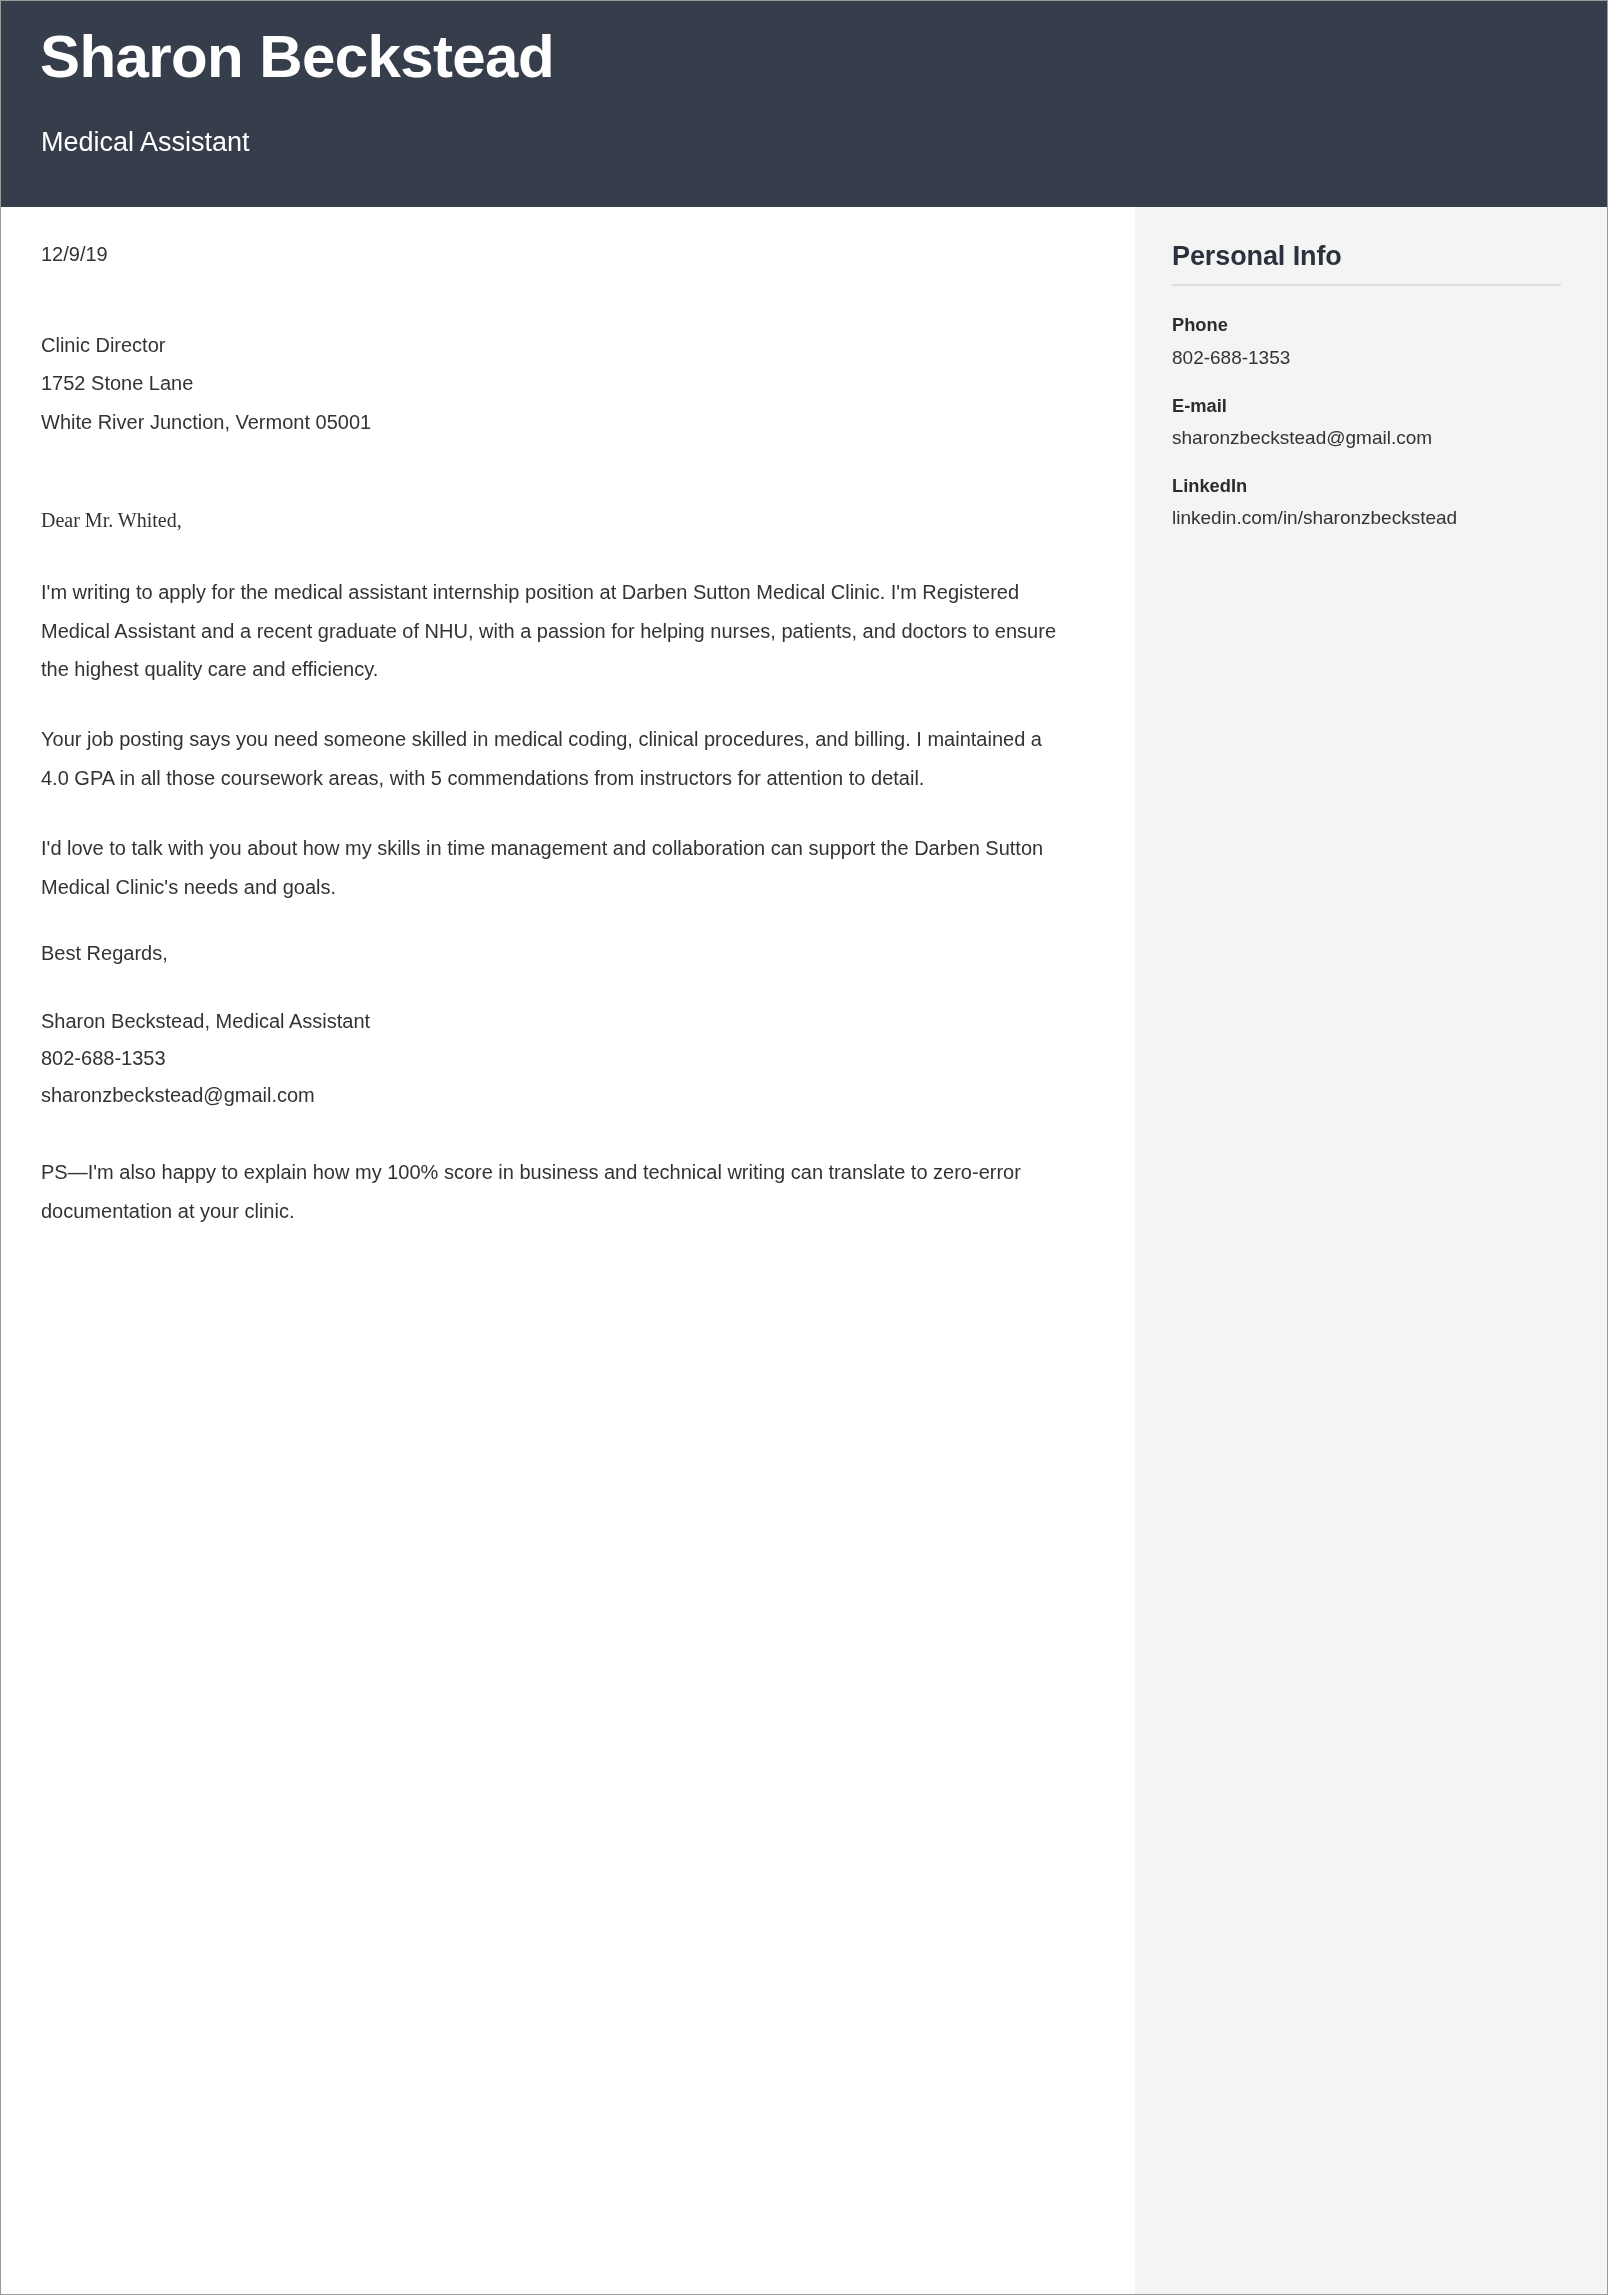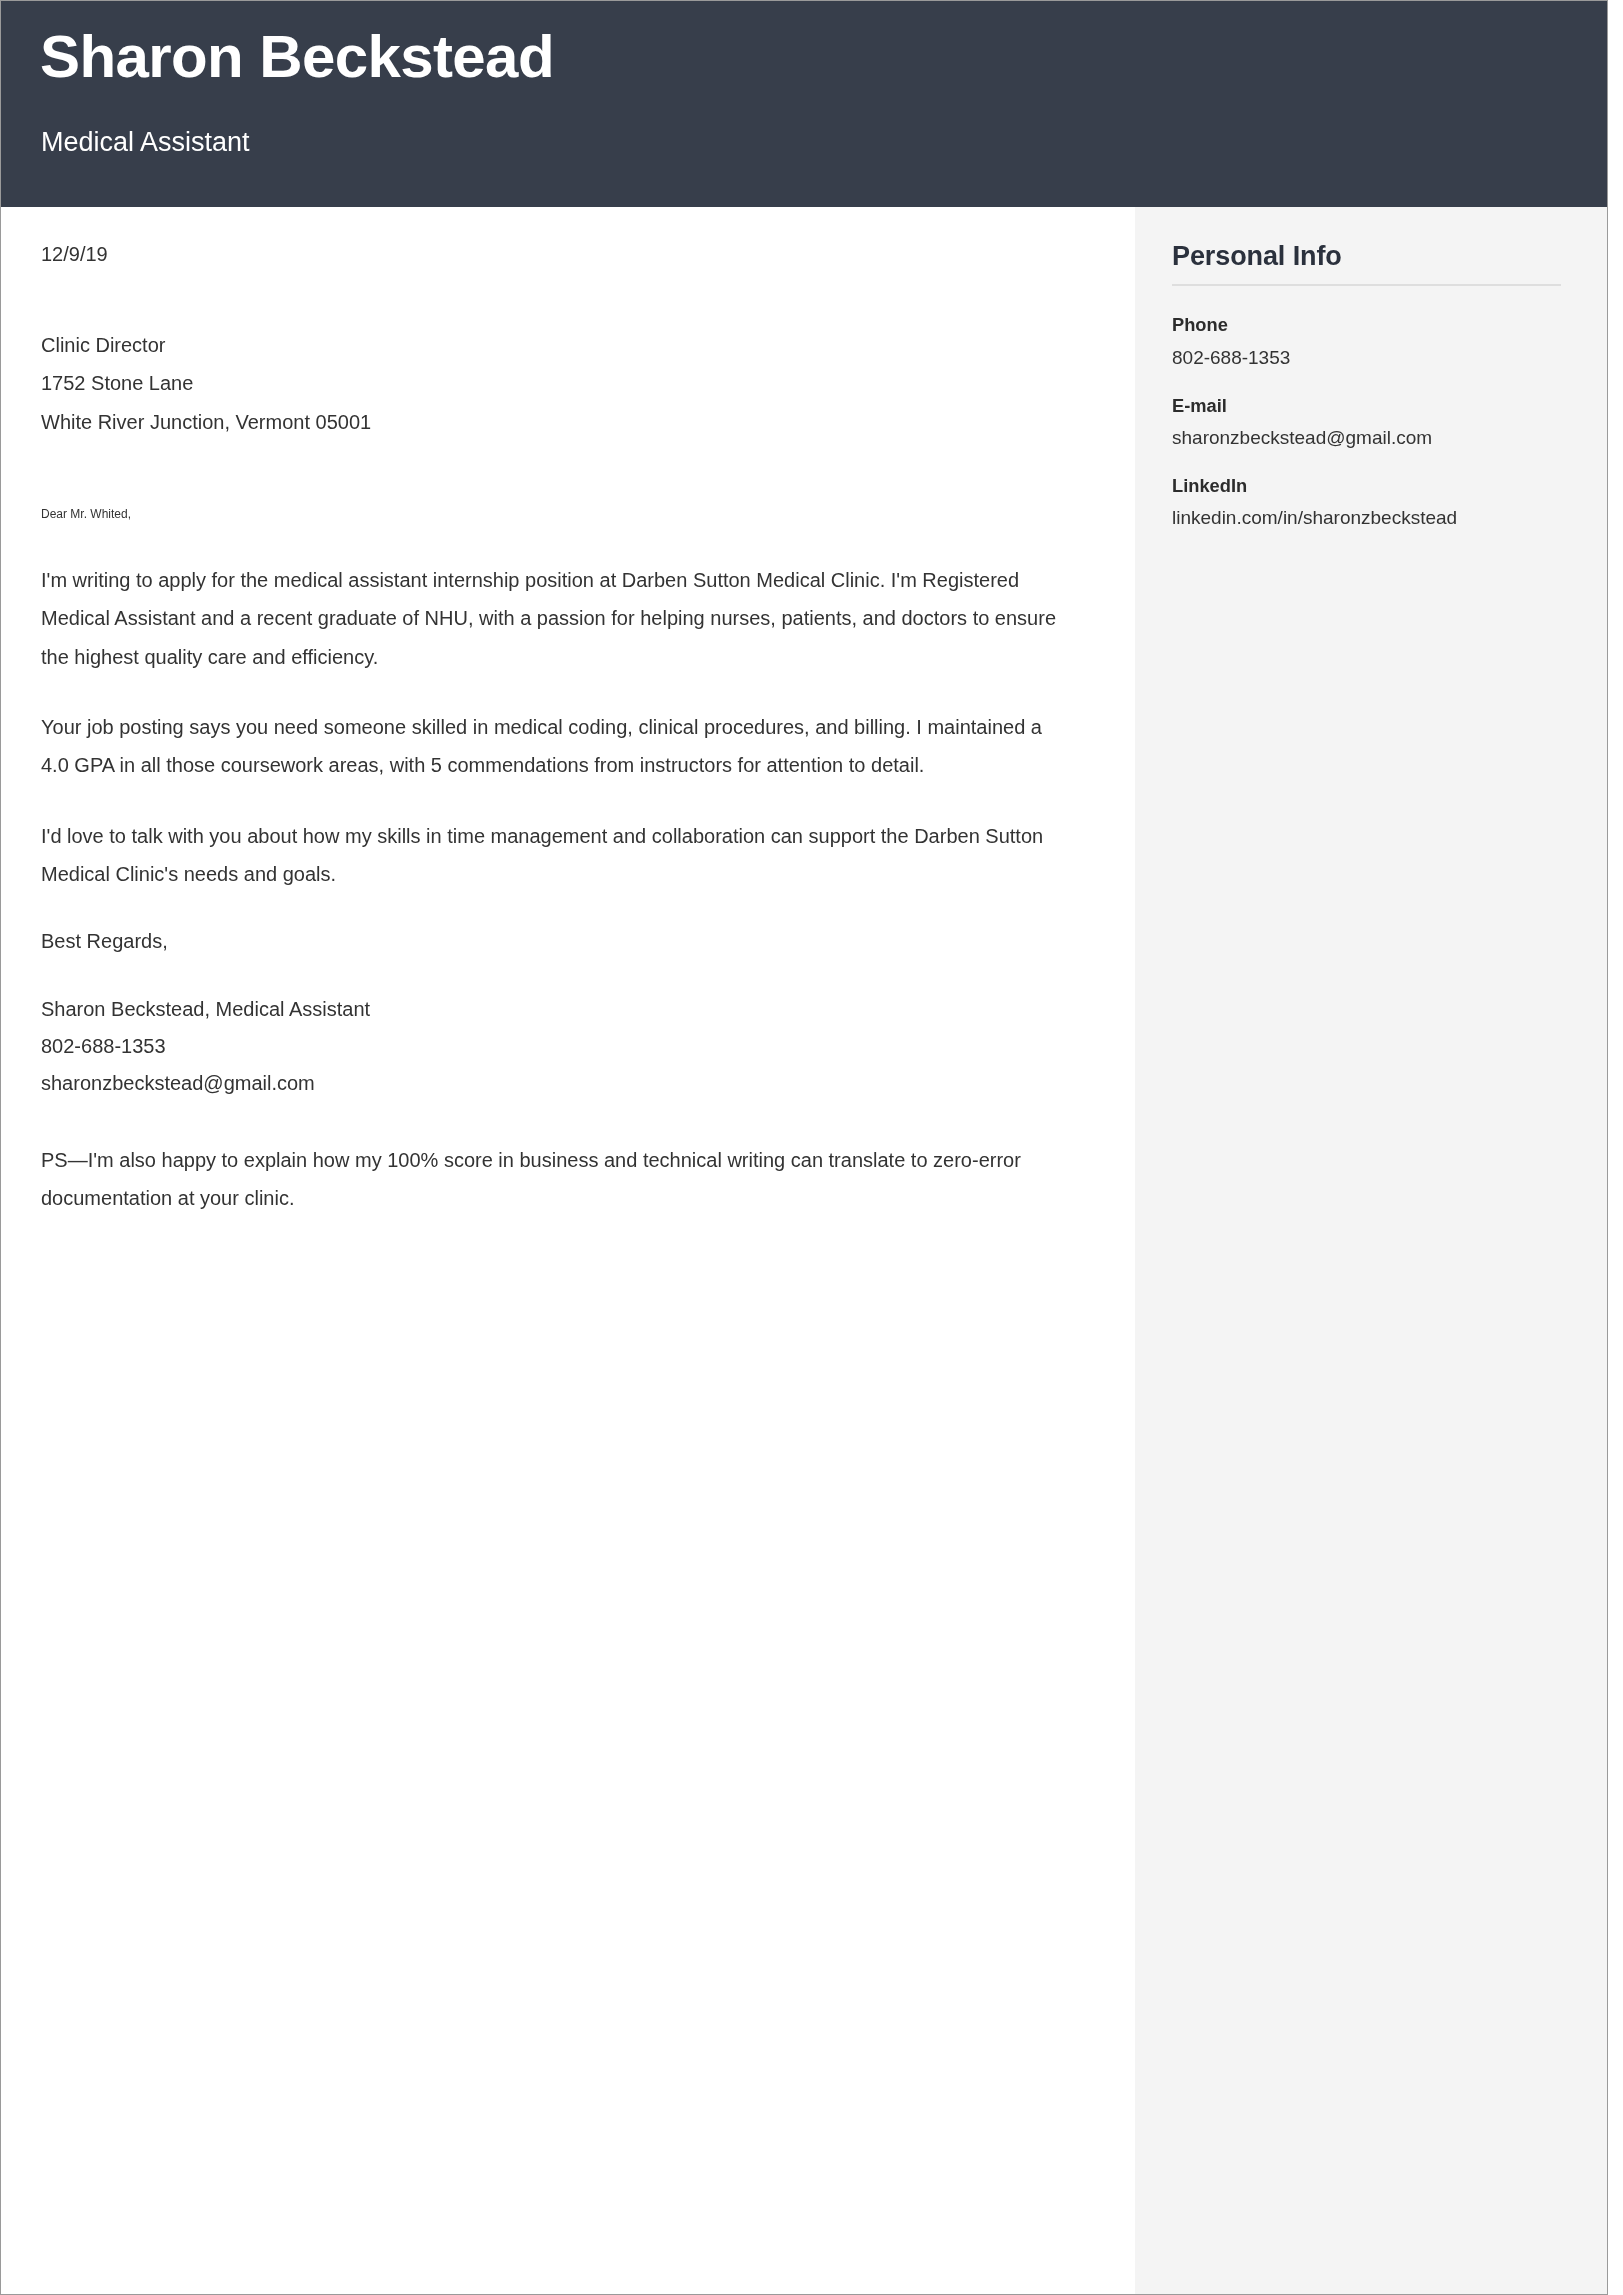--- a/index.html
+++ b/index.html
@@ -104,24 +104,25 @@
   }
 
   .address-line {
     font-size: 20px;
     line-height: 1.92;
     color: #333333;
     white-space: nowrap;
   }
 
   .salutation {
-    font-size: 12px;
+    font-size: 20px;
     line-height: 1.55;
     color: #333333;
     margin: 0 0 37px 0;
+    font-family: Liberation Serif, serif;
   }
 
   .letter-para {
     font-size: 20px;
     line-height: 1.92;
     color: #333333;
     margin: 0 0 32px 0;
     max-width: 1039px;
   }
 

